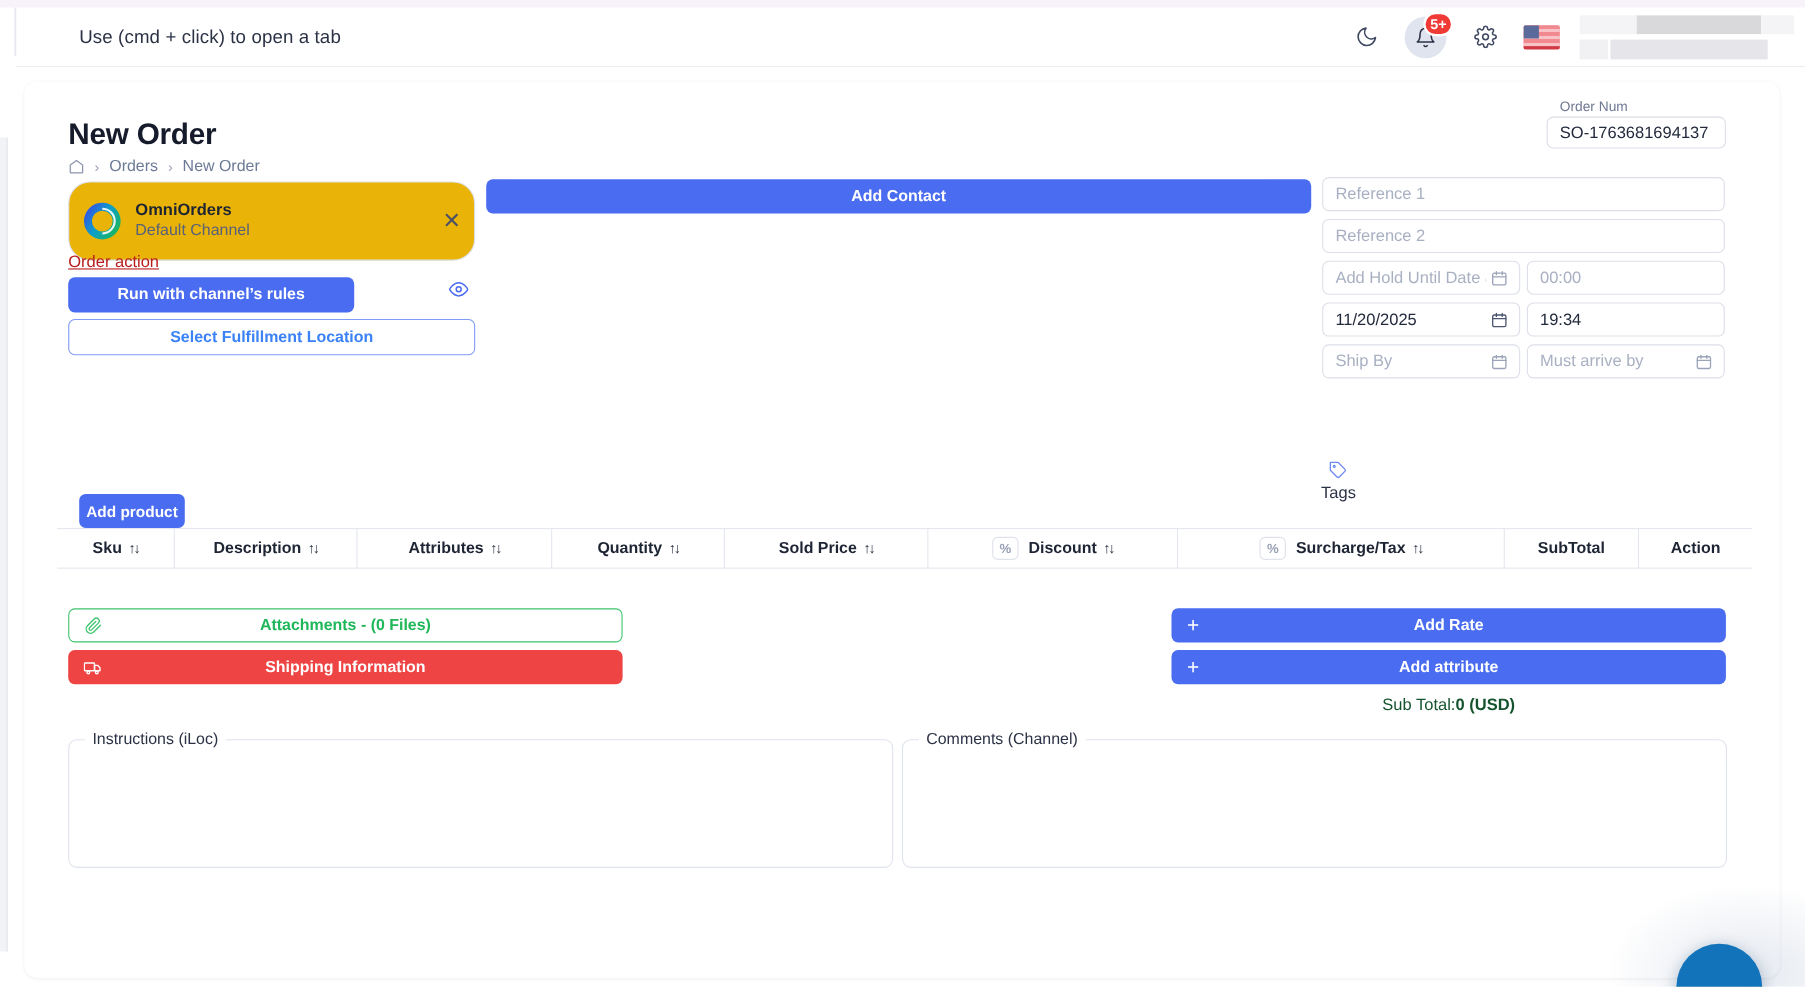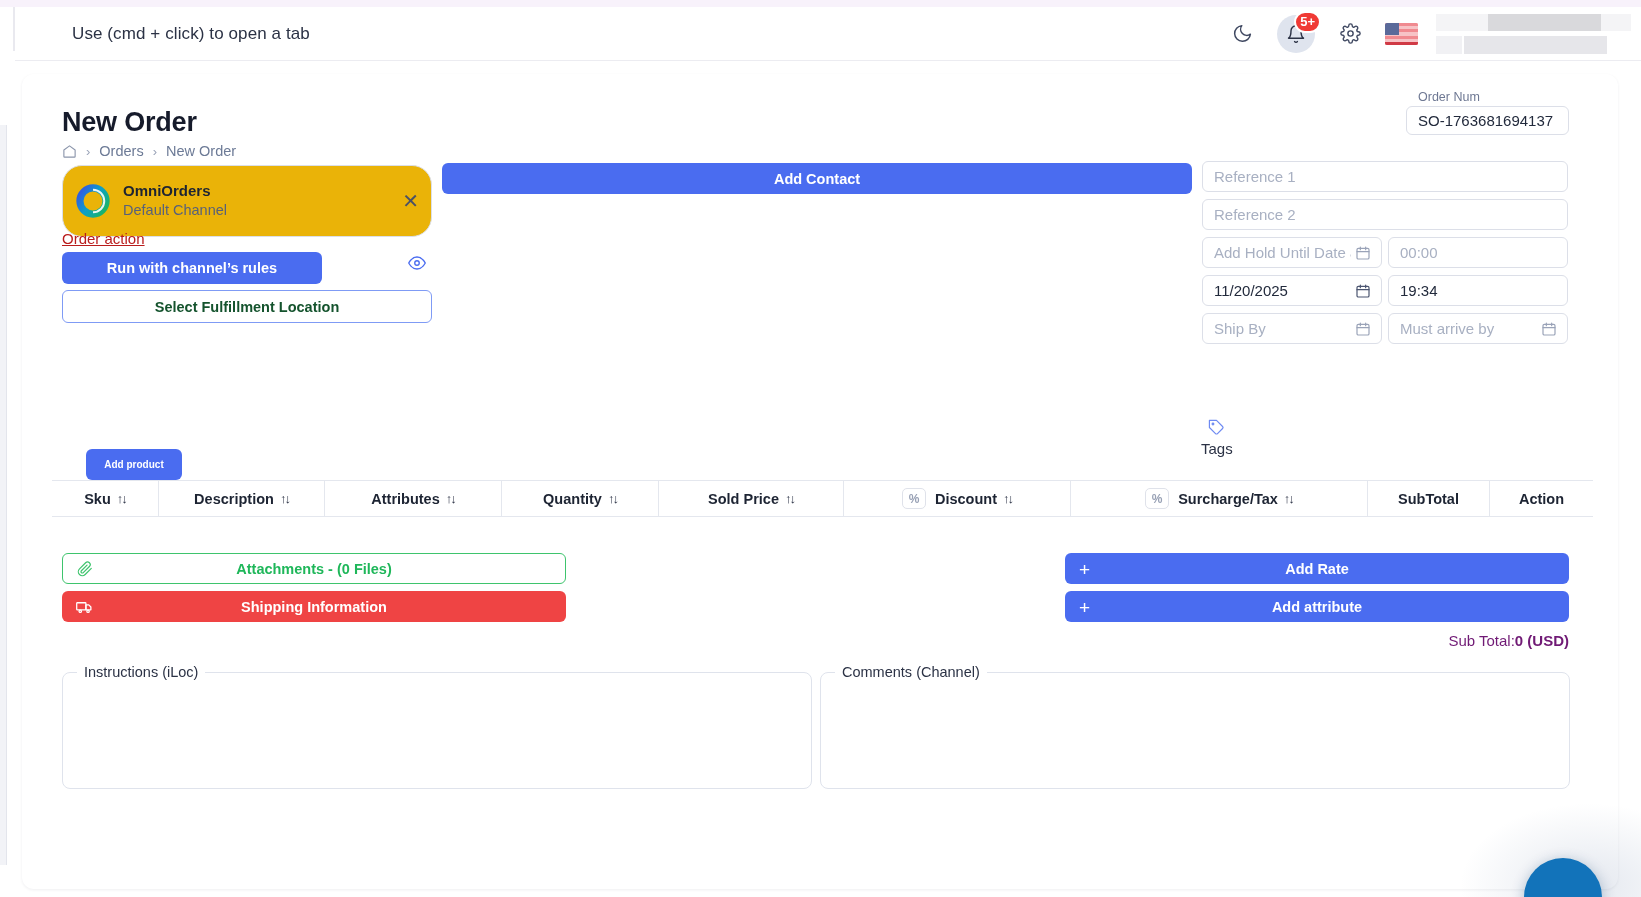--- a/index.html
+++ b/index.html
@@ -83,21 +83,21 @@
 
   .order-action-label { position:absolute; left:40px; top:156px; font-size:15px; color:#b91c1c;text-decoration:underline; }
   .btn-run {
     position:absolute; left:40px; top:178px; width:260px; height:32px;
     background:#4a6cf0; color:#fff; border:none; border-radius:6px;
     font-size:14.5px; font-weight:700; cursor:pointer; font-family:inherit;
   }
   .eye { position:absolute; left:386px; top:180px; color:#4a6cf0; cursor:pointer; }
   .btn-fulfill {
     position:absolute; left:40px; top:216px; width:370px; height:33px;
-    background:#fff; color:#14532d; border:1px solid #7f9bf5; border-radius:6px;
+    background:#fff; color:#3b82f6; border:1px solid #7f9bf5; border-radius:6px;
     font-size:14.5px; font-weight:700; cursor:pointer; font-family:inherit;
   }
 
   
   .btn-contact {
     position:absolute; left:420px; top:89px; width:750px; height:31px;
     background:#4a6cf0; color:#fff; border:none; border-radius:6px;
     font-size:14.5px; font-weight:700; cursor:pointer; font-family:inherit;
   }
 
@@ -116,21 +116,21 @@
     display:flex; align-items:center; padding:0 11px; font-size:15px; color:#222a3c; cursor:pointer;
   }
   .sel .chev { margin-left:auto; color:#6c7794; }
   .tags-label { position:absolute; left:1179px; top:320px; font-size:15px; color:#2b3245;margin-top:46px; }
   .tag-icon { position:absolute; left:1186px; top:345px; color:#6e8af2; cursor:pointer; }
 
   
   .btn-addproduct {
     position:absolute; left:50px; top:375px; width:96px; height:31px;
     background:#4a6cf0; color:#fff; border:none; border-radius:6px;
-    font-size:10px; font-weight:700; cursor:pointer; font-family:inherit;margin-left:14px;
+    font-size:14px; font-weight:700; cursor:pointer; font-family:inherit;
   }
   .thead {
     position:absolute; left:30px; top:406px; width:1541px; height:37px;
     border-top:1px solid #e4e7ee; border-bottom:1px solid #e4e7ee;
     display:flex; align-items:center;
   }
   .th {
     height:37px; display:flex; align-items:center; justify-content:center; gap:6px;
     font-size:14.5px; font-weight:700; color:#1d2433;
     border-right:1px solid #e4e7ee; cursor:pointer; user-select:none;
@@ -160,22 +160,22 @@
   .btn-rate, .btn-attr {
     position:absolute; left:1043px; width:504px; height:31px;
     background:#4a6cf0; color:#fff; border:none; border-radius:6px;
     font-size:14.5px; font-weight:700; cursor:pointer; font-family:inherit;
     display:flex; align-items:center; justify-content:center;
   }
   .btn-rate { top:479px; }
   .btn-attr { top:517px; }
   .plus { position:absolute; left:14px; top:50%; transform:translateY(-50%); font-size:19px; font-weight:400; line-height:1; }
   .subtotal {
-    position:absolute; left:1043px; top:558px; width:504px; text-align:right;
-    font-size:15px; color:#701a75;
+    position:absolute; left:1043px; top:558px; width:504px; text-align:center;
+    font-size:15px; color:#14532d;
   }
   .subtotal b { font-weight:700; }
 
   
   .fs {
     position:absolute; border:1px solid #dfe3ec; border-radius:8px; background:#fff;
   }
   .fs legend {
     font-size:14.5px; color:#2b3245; padding:0 7px; margin-left:14px;
   }

